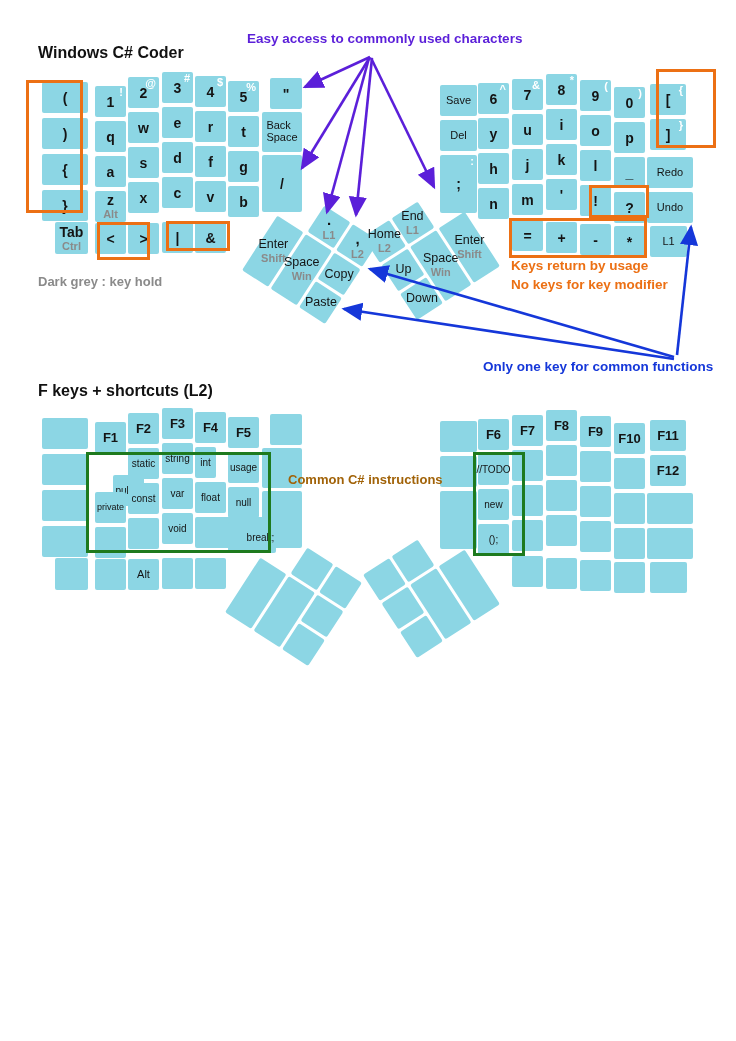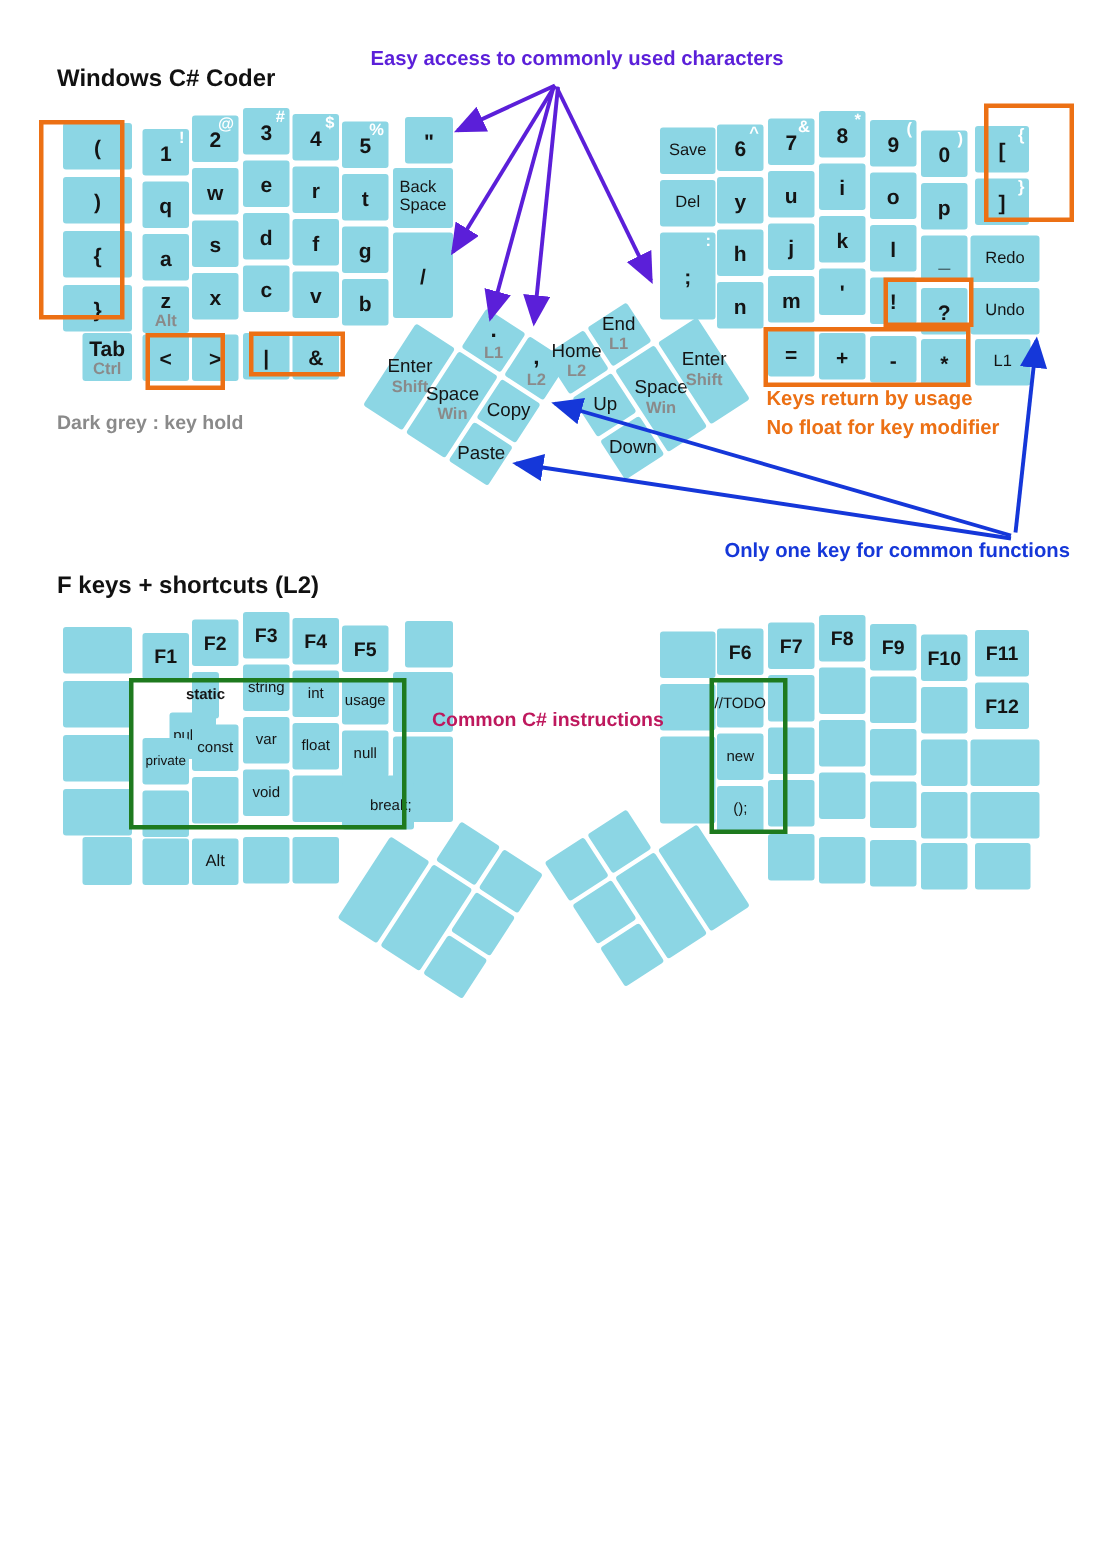--- a/index.html
+++ b/index.html
@@ -32,33 +32,33 @@
   .gbox{position:absolute;border:3px solid #1E7A1E;box-sizing:border-box;z-index:4;}
   
   .note{position:absolute;white-space:nowrap;z-index:5;line-height:1.1;}
   .t-title{left:38px;top:44px;font-size:16px;font-weight:bold;color:#111;}
   .t-easy{left:247px;top:32px;font-size:13.5px;font-weight:600;color:#5B1FD9;}
   .t-grey{left:38px;top:275px;font-size:13px;font-weight:bold;color:#8A8A8A;}
   .t-or1{left:511px;top:259px;font-size:13.5px;font-weight:600;color:#EC7014;}
   .t-or2{left:511px;top:278px;font-size:13.5px;font-weight:600;color:#EC7014;}
   .t-blue{left:483px;top:360px;font-size:13.5px;font-weight:600;color:#1537D9;}
   .t-sec2{left:38px;top:382px;font-size:16px;font-weight:bold;color:#111;}
-  .t-green{left:288px;top:473px;font-size:13px;font-weight:600;color:#be185d;}
+  .t-green{left:288px;top:473px;font-size:13px;font-weight:600;color:#a16207;}
   svg.arrows{position:absolute;left:0;top:0;z-index:6;pointer-events:none;}
   .pl{stroke:#5B1FD9;stroke-width:2.6;fill:none;}
   .bl{stroke:#1537D9;stroke-width:2.6;fill:none;}
 </style>
 </head>
 <body>
 
 <div class="note t-title">Windows C# Coder</div>
 <div class="note t-easy">Easy access to commonly used characters</div>
 <div class="note t-grey">Dark grey : key hold</div>
 <div class="note t-or1">Keys return by usage</div>
-<div class="note t-or2">No float for key modifier</div>
+<div class="note t-or2">No keys for key modifier</div>
 <div class="note t-blue">Only one key for common functions</div>
 <div class="note t-sec2">F keys + shortcuts (L2)</div>
 <div class="note t-green">Common C# instructions</div>
 
 <div id="boards" class="layer">
     <div class="key" style="left: 42px; top: 82px; width: 46px; height: 31px;">
       <span class="klabel sym">(</span>
     </div>
     <div class="key" style="left: 42px; top: 118px; width: 46px; height: 31px;">
       <span class="klabel sym">)</span>
@@ -279,27 +279,27 @@
       <span class="klabel fn">F4</span>
     </div>
     <div class="key" style="left: 228px; top: 417px; width: 31px; height: 31px;">
       <span class="klabel fn">F5</span>
     </div>
     <div class="key" style="left: 270px; top: 414px; width: 32px; height: 31px;"></div>
     <div class="key" style="left: 42px; top: 454px; width: 46px; height: 31px;"></div>
     <div class="key" style="left: 95px; top: 475px; width: 31px; height: 31px; margin-left: 18px;">
       <span class="klabel kw">public</span>
     </div>
-    <div class="key" style="left: 128px; top: 448px; width: 18px; height: 31px; font-weight: bold;">
+    <div class="key" style="left: 128px; top: 448px; width: 31px; height: 31px;">
       <span class="klabel kw">static</span>
     </div>
     <div class="key" style="left: 162px; top: 443px; width: 31px; height: 31px;">
       <span class="klabel kw">string</span>
     </div>
-    <div class="key" style="left: 195px; top: 447px; width: 31px; height: 31px;">
+    <div class="key" style="left: 195px; top: 447px; width: 21px; height: 31px;">
       <span class="klabel kw">int</span>
     </div>
     <div class="key" style="left: 228px; top: 452px; width: 31px; height: 31px;">
       <span class="klabel kw">usage</span>
     </div>
     <div class="key" style="left: 262px; top: 448px; width: 40px; height: 40px;"></div>
     <div class="key" style="left: 42px; top: 490px; width: 46px; height: 31px;"></div>
     <div class="key" style="left: 95px; top: 492px; width: 31px; height: 31px;">
       <span class="klabel kw7">private</span>
     </div>

